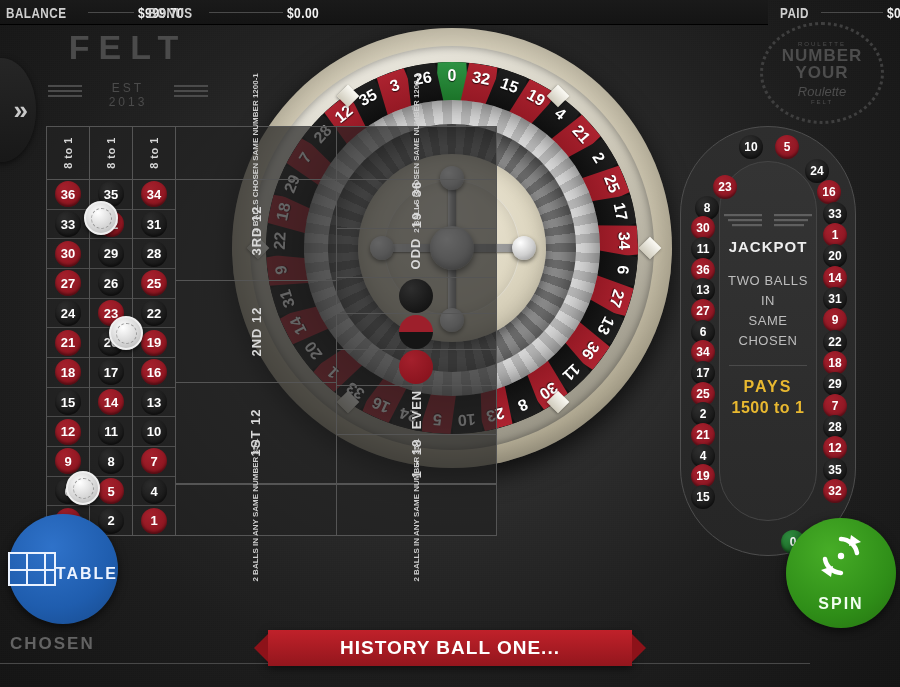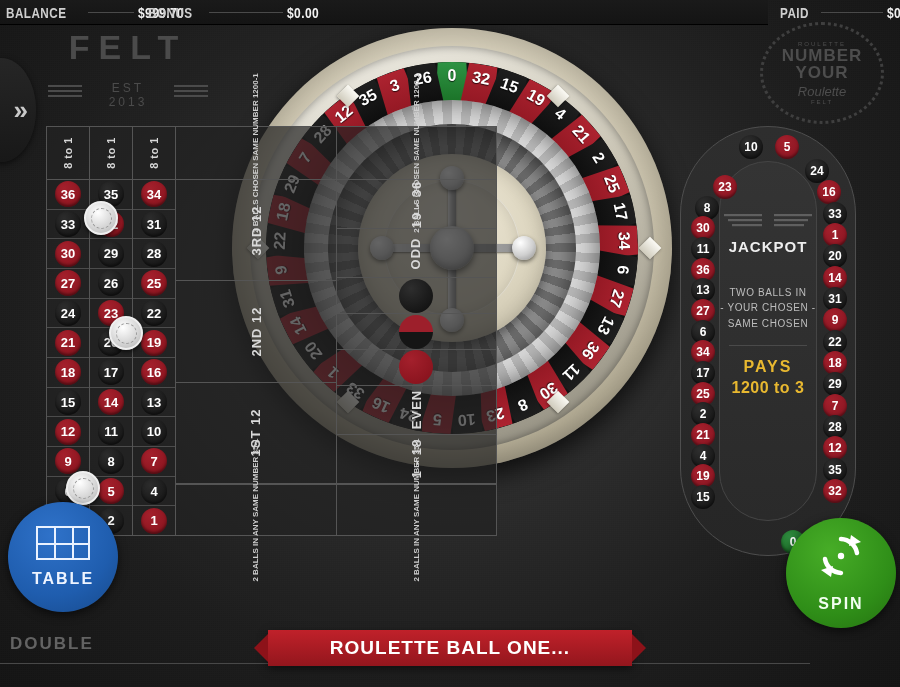--- a/index.html
+++ b/index.html
@@ -238,41 +238,41 @@
     position:absolute;left:38px;top:34px;right:38px;bottom:34px;border-radius:52px;
     background:linear-gradient(#343434,#2a2a2a);border:1px solid #454545;box-sizing:border-box;
     display:flex;flex-direction:column;align-items:center;
   }
   #jpwing{margin-top:48px;width:92px;height:22px;opacity:.5;}
   #jptitle{
     margin-top:6px;font-size:15px;font-weight:bold;color:#eee;text-align:center;line-height:1.25;
     letter-spacing:1px;
   }
   #jpsub{
-    margin-top:28px;font-size:10px;color:#bdbdbd;text-align:center;line-height:1.55;letter-spacing:.6px;
+    margin-top:14px;font-size:13px;color:#bdbdbd;text-align:center;line-height:1.55;letter-spacing:.6px;
   }
   #jpdiv{width:82%;height:1px;background:#4a4a4a;margin-top:14px;}
   #jppays{margin-top:12px;font-size:16px;font-weight:bold;color:#e8b830;letter-spacing:2px;text-align:center;}
   #jpamt{margin-top:3px;font-size:16px;font-weight:bold;color:#e8b830;letter-spacing:.5px;}
   .track{
     position:absolute;width:24px;height:24px;border-radius:50%;
     display:flex;align-items:center;justify-content:center;
     font-size:12px;font-weight:bold;color:#fff;
     box-shadow:inset 0 -2px 3px rgba(0,0,0,.45);
   }
   .track.red{background:radial-gradient(circle at 35% 28%,#a4202c,#861320);}
   .track.black{background:radial-gradient(circle at 35% 28%,#2e2e2e,#101010);}
   .track.green{background:radial-gradient(circle at 35% 28%,#2f8a3f,#15631f);}
 
   
   #tablebtn{
-    position:absolute;left:8px;top:502px;width:110px;height:110px;border-radius:50%;z-index:22;
+    position:absolute;left:8px;top:514px;width:110px;height:110px;border-radius:50%;z-index:22;
     background:radial-gradient(circle at 40% 30%, #2f72c9, #1f5dae 60%, #17498a 100%);
     box-shadow:0 3px 10px rgba(0,0,0,.6);
-    display:flex;flex-direction:column;align-items:center;justify-content:center;cursor:pointer;
+    display:flex;flex-direction:row;align-items:center;justify-content:center;cursor:pointer;
   }
   #tablebtn .grid{width:54px;height:34px;border:2px solid #eaf2ff;position:relative;box-sizing:border-box;}
   #tablebtn .grid i{position:absolute;background:#eaf2ff;}
   #tablebtn .lab{margin-top:10px;font-size:16px;font-weight:bold;color:#eef4ff;letter-spacing:2px;}
 
   #spinbtn{
     position:absolute;left:786px;top:518px;width:110px;height:110px;border-radius:50%;z-index:22;
     background:radial-gradient(circle at 40% 30%, #47ad27, #2f8e18 62%, #247010 100%);
     box-shadow:0 3px 10px rgba(0,0,0,.6);
     display:flex;flex-direction:column;align-items:center;justify-content:center;cursor:pointer;
@@ -742,26 +742,25 @@
         <rect x="52" y="4" width="38" height="2.2"></rect>
         <rect x="52" y="9" width="34" height="2.2"></rect>
         <rect x="52" y="14" width="30" height="2.2"></rect>
       </g>
     </svg>
     <div id="jptitle">
       <div>JACKPOT</div>
     </div>
     <div id="jpsub">
       <div>TWO BALLS IN</div>
-      <div>- YOUR CHOSEN -</div>
       <div>SAME CHOSEN</div>
     </div>
     <div id="jpdiv"></div>
     <div id="jppays">PAYS</div>
-    <div id="jpamt">1200 to 3</div>
+    <div id="jpamt">1500 to 1</div>
   </div>
 <div class="track red" style="left: 32px; top: 48px;">23</div>
     <div class="track black" style="left: 14px; top: 68.6667px;">8</div>
     <div class="track red" style="left: 10px; top: 89.3333px;">30</div>
     <div class="track black" style="left: 10px; top: 110px;">11</div>
     <div class="track red" style="left: 10px; top: 130.667px;">36</div>
     <div class="track black" style="left: 10px; top: 151.333px;">13</div>
     <div class="track red" style="left: 10px; top: 172px;">27</div>
     <div class="track black" style="left: 10px; top: 192.667px;">6</div>
     <div class="track red" style="left: 10px; top: 213.333px;">34</div>
@@ -807,24 +806,24 @@
     <path d="M23 6 A17 17 0 0 1 39 20" stroke="#fff" stroke-width="4.5" fill="none" stroke-linecap="round"></path>
     <path d="M23 40 A17 17 0 0 1 7 26" stroke="#fff" stroke-width="4.5" fill="none" stroke-linecap="round"></path>
     <polygon points="33,2 43,9 31,13" fill="#fff"></polygon>
     <polygon points="13,44 3,37 15,33" fill="#fff"></polygon>
     <circle cx="23" cy="23" r="3.2" fill="#fff"></circle>
   </svg>
   <div class="lab">SPIN</div>
 </div>
 
 <div id="histline"></div>
-<div id="history">DOUBLE</div>
+<div id="history">CHOSEN</div>
 
 <div id="banner">
-  <div class="txt">ROULETTE BALL ONE...</div>
+  <div class="txt">HISTORY BALL ONE...</div>
 </div>
 
 <div class="noise"></div>
 
 <div class="chip" style="left: 84px; top: 201px;">
     <i></i>
   </div>
 <div class="chip" style="left: 109px; top: 316px;">
     <i></i>
   </div>

